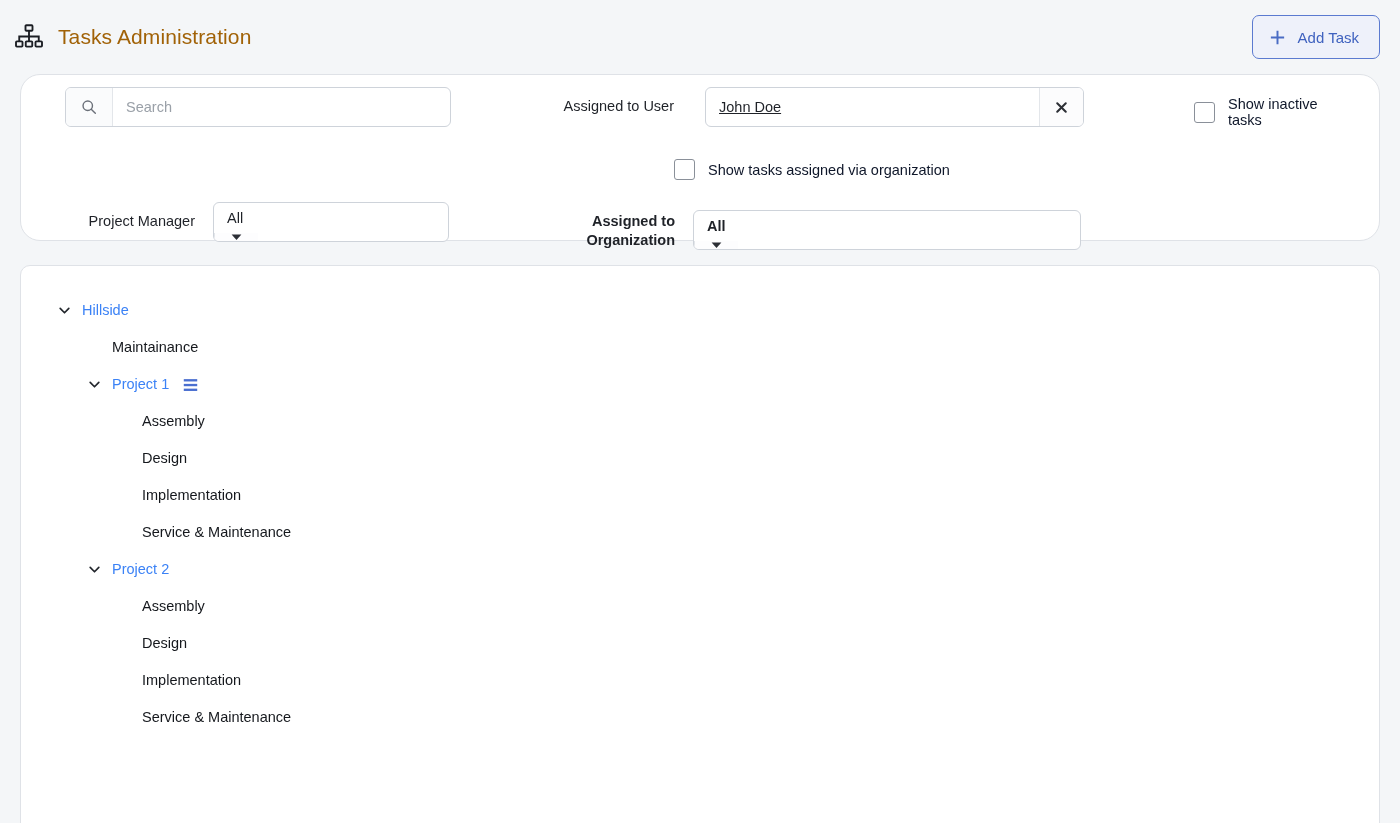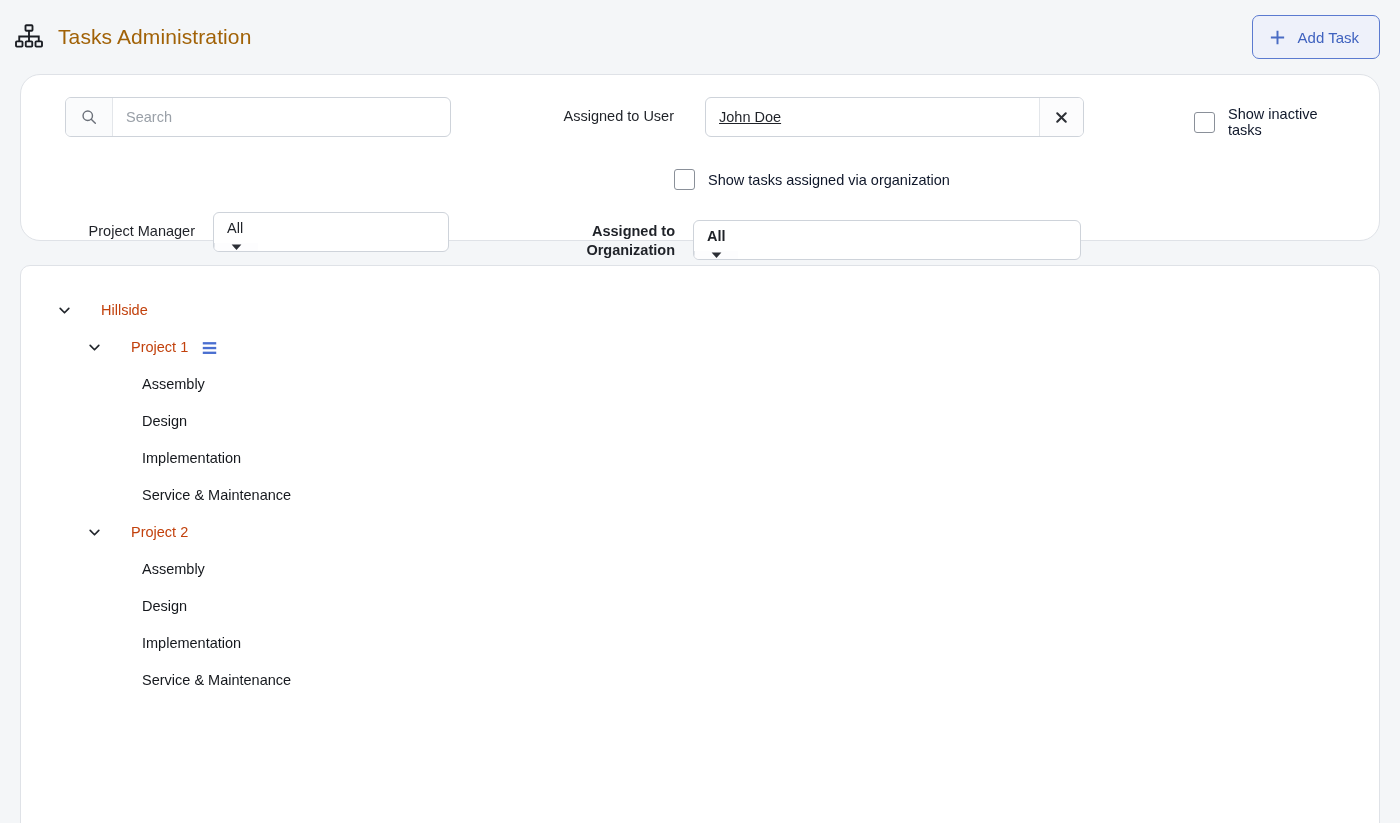--- a/index.html
+++ b/index.html
@@ -51,21 +51,21 @@
 
   
   .panel {
     background: #ffffff;
     border: 1px solid #dfe2e7;
     border-radius: 10px;
     margin: 0 20px;
   }
   .filter-panel {
     height: 167px;
-    padding: 22px 24px 20px 24px;
+    padding: 12px 24px 20px 24px;
     position: relative;
     border-radius: 20px;
   }
   .tree-panel {
     margin-top: 24px;
     height: 600px;
     padding: 26px 24px 0 24px;
     overflow: hidden;
   }
 
@@ -191,21 +191,21 @@
     height: 37px;
     gap: 10px;
   }
   .chevron {
     width: 15px; height: 15px;
     flex: 0 0 auto;
     display: block;
   }
   .chev-spacer { width: 15px; flex: 0 0 auto; }
   .node-label { font-size: 14.5px; line-height: 1; }
-  .node-parent { color: #c2410c; margin-left: 19px; }
+  .node-parent { color: #3b82f6; }
   .node-leaf { color: #15181d; }
   .hamburger-icon { width: 15px; height: 14px; display: block; margin-left: 4px; }
 
   .depth-0 { padding-left: 12px; }
   .depth-1 { padding-left: 42px; }
   .depth-2 { padding-left: 72px; }
 </style>
 </head>
 <body>
 
@@ -310,20 +310,24 @@
 
 <div class="panel tree-panel">
   <div class="tree" id="tree-root">
       <div class="tree-row depth-0">
         <svg class="chevron" viewBox="0 0 16 16" fill="none" stroke="#22262c" stroke-width="1.8" stroke-linecap="round" stroke-linejoin="round">
           <path d="M3.4 5.8L8 10.4l4.6-4.6"></path>
         </svg>
         <span class="node-label node-parent">Hillside</span>
       </div>
       <div class="tree-row depth-1">
+        <span class="chev-spacer"></span>
+        <span class="node-label node-leaf">Maintainance</span>
+      </div>
+      <div class="tree-row depth-1">
         <svg class="chevron" viewBox="0 0 16 16" fill="none" stroke="#22262c" stroke-width="1.8" stroke-linecap="round" stroke-linejoin="round">
           <path d="M3.4 5.8L8 10.4l4.6-4.6"></path>
         </svg>
         <span class="node-label node-parent">Project 1</span>
         <svg class="hamburger-icon" viewBox="0 0 16 15">
           <rect x="0.8" y="1.2" width="14.4" height="2.5" fill="#4a6fd0"></rect>
           <rect x="0.8" y="6.3" width="14.4" height="2.5" fill="#4a6fd0"></rect>
           <rect x="0.8" y="11.4" width="14.4" height="2.5" fill="#4a6fd0"></rect>
         </svg>
       </div>

